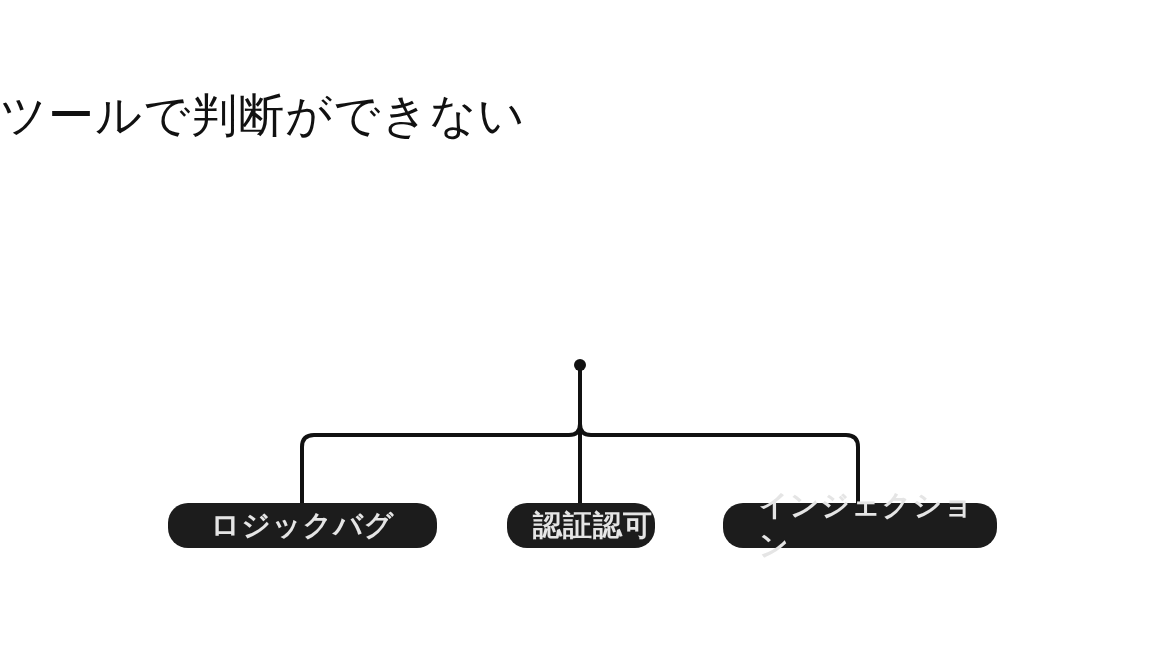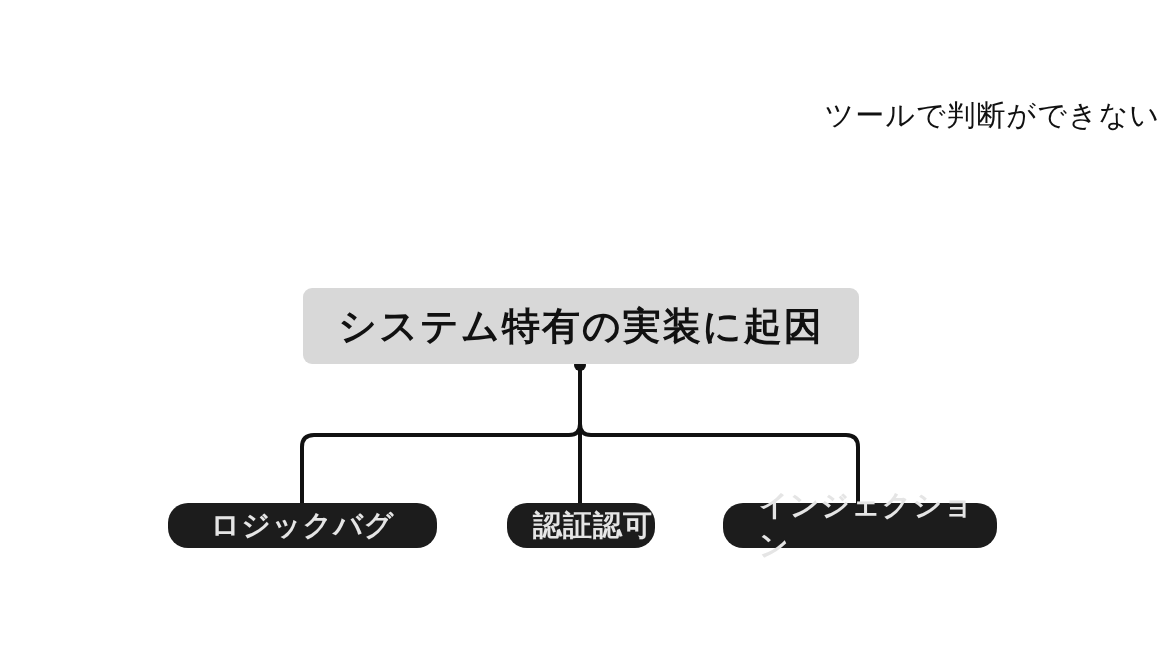--- a/index.html
+++ b/index.html
@@ -15,23 +15,23 @@
     overflow: hidden;
     font-family: "Liberation Sans", "DejaVu Sans", sans-serif;
   }
 
   
   .title {
     position: absolute;
     top: 88px;
     left: 0;
     width: 1160px;
-    text-align: right;
+    text-align: left;
     color: #111111;
-    font-size: 29px;
+    font-size: 46px;
     font-weight: 400;
     line-height: 55px;
     letter-spacing: 1px;
   }
 
   
   .connectors {
     position: absolute;
     left: 0;
     top: 0;
@@ -102,21 +102,20 @@
 
     <path d="M 580 365 L 580 505"></path>
 
     <path d="M 580 365 L 580 424 Q 580 435 569 435 L 314 435 Q 302 435 302 447 L 302 505"></path>
 
     <path d="M 580 365 L 580 424 Q 580 435 591 435 L 846 435 Q 858 435 858 447 L 858 505"></path>
 
     <circle cx="580" cy="365" r="6"></circle>
   </svg>
 
-  <div class="root-node">システム特有の実装に起因</div>
 
   <div class="child-node pos-0">ロジックバグ</div>
 
   <div class="child-node pos-1">認証認可</div>
 
   <div class="child-node pos-2">インジェクション</div>
 
 </div>
 
 </body></html>

